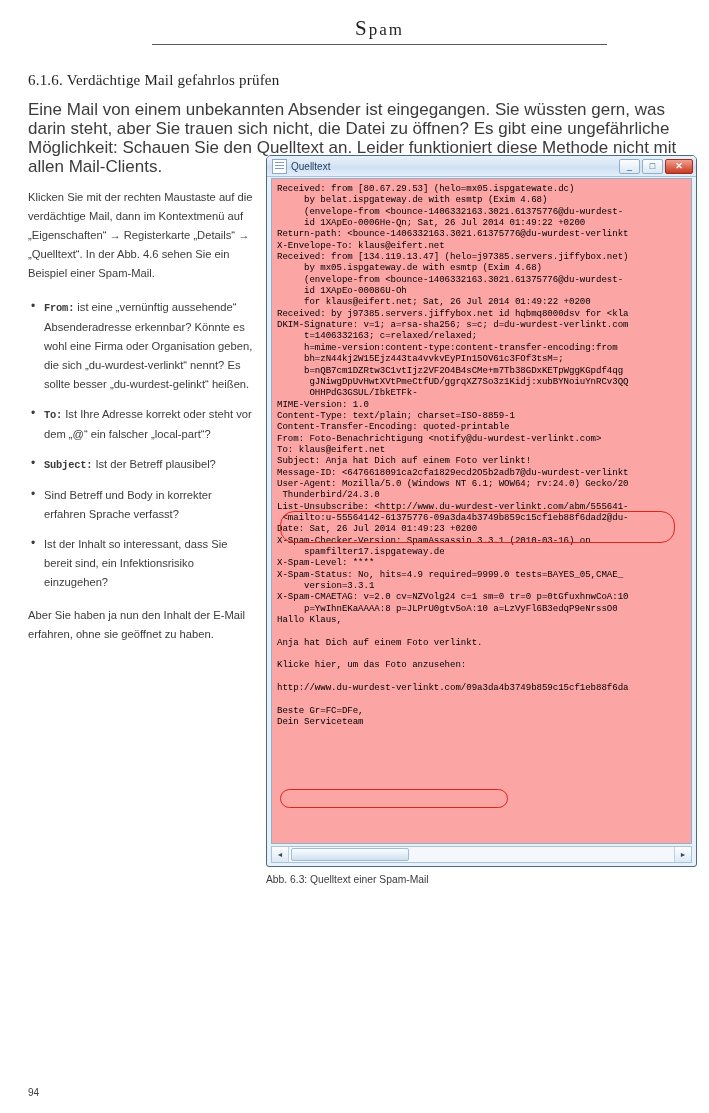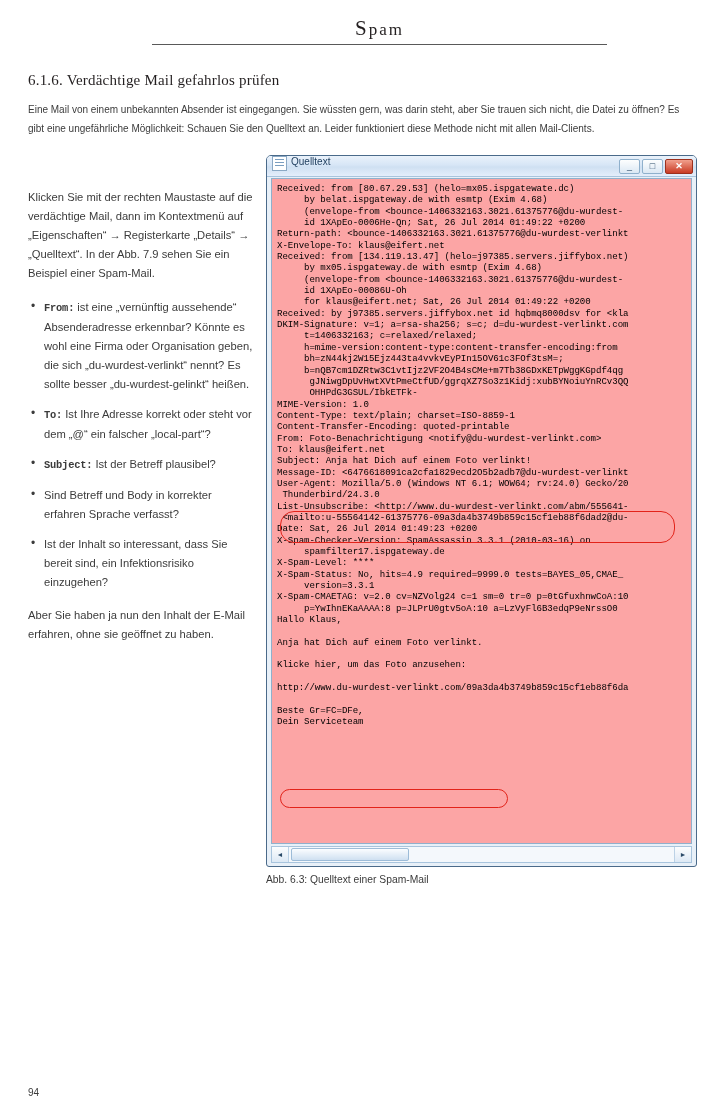--- a/index.html
+++ b/index.html
@@ -52,21 +52,21 @@
     font-weight: normal;
     color: #231f20;
     letter-spacing: 0.2px;
   }
   
   .intro {
     position: absolute;
     top: 100px;
     left: 28px;
     width: 653px;
-    font-size: 10px;
+    font-size: 17px;
     line-height: 19px;
     color: #3b3b3b;
   }
   
   .col-left {
     position: absolute;
     top: 188px;
     left: 28px;
     width: 228px;
     font-size: 11.2px;
@@ -115,20 +115,21 @@
     border-radius: 5px 5px 3px 3px;
     background: #e8f0f8;
     box-sizing: border-box;
     overflow: hidden;
   }
   .titlebar {
     height: 21px;
     background: linear-gradient(to bottom, #eaf2fb 0%, #d7e6f6 45%, #cfe0f2 55%, #e4eefb 100%);
     border-bottom: 1px solid #a8c4dd;
     display: flex;
+    align-items: center;
     padding: 0 3px 0 5px;
     box-sizing: border-box;
   }
   .title-icon {
     width: 13px;
     height: 13px;
     margin-right: 4px;
     background: #ffffff;
     border: 1px solid #8aa8c4;
     position: relative;
@@ -273,21 +274,21 @@
   <div class="runhead">
     <span class="cap">S</span><span>pam</span>
   </div>
   <div class="runhead-rule"></div>
 
   <h1 class="h1">6.1.6. Verdächtige Mail gefahrlos prüfen</h1>
 
   <div class="intro">Eine Mail von einem unbekannten Absender ist eingegangen. Sie wüssten gern, was darin steht, aber Sie trauen sich nicht, die Datei zu öffnen? Es gibt eine ungefährliche Möglichkeit: Schauen Sie den Quelltext an. Leider funktioniert diese Methode nicht mit allen Mail-Clients.</div>
 
   <div class="col-left">
-    <p>Klicken Sie mit der rechten Maustaste auf die verdächtige Mail, dann im Kontextmenü auf „Eigenschaften“ → Registerkarte „Details“ → „Quelltext“. In der Abb. 7.9 sehen Sie ein Beispiel einer Spam-Mail.</p>
+    <p>Klicken Sie mit der rechten Maustaste auf die verdächtige Mail, dann im Kontextmenü auf „Eigenschaften“ → Registerkarte „Details“ → „Quelltext“. In der Abb. 4.6 sehen Sie ein Beispiel einer Spam-Mail.</p>
     <ul>
       <li><span class="mono-term">From:</span><span> ist eine „vernünftig aussehende“ Absenderadresse erkennbar? Könnte es wohl eine Firma oder Organisation geben, die sich „du-wurdest-verlinkt“ nennt? Es sollte besser „du-wurdest-gelinkt“ heißen.</span></li>
       <li><span class="mono-term">To:</span><span> Ist Ihre Adresse korrekt oder steht vor dem „@“ ein falscher „local-part“?</span></li>
       <li><span class="mono-term">Subject:</span><span> Ist der Betreff plausibel?</span></li>
       <li><span>Sind Betreff und Body in korrekter erfahren Sprache verfasst?</span></li>
       <li><span>Ist der Inhalt so interessant, dass Sie bereit sind, ein Infektionsrisiko einzugehen?</span></li>
     </ul>
     <p>Aber Sie haben ja nun den Inhalt der E-Mail erfahren, ohne sie geöffnet zu haben.</p>
   </div>
 

